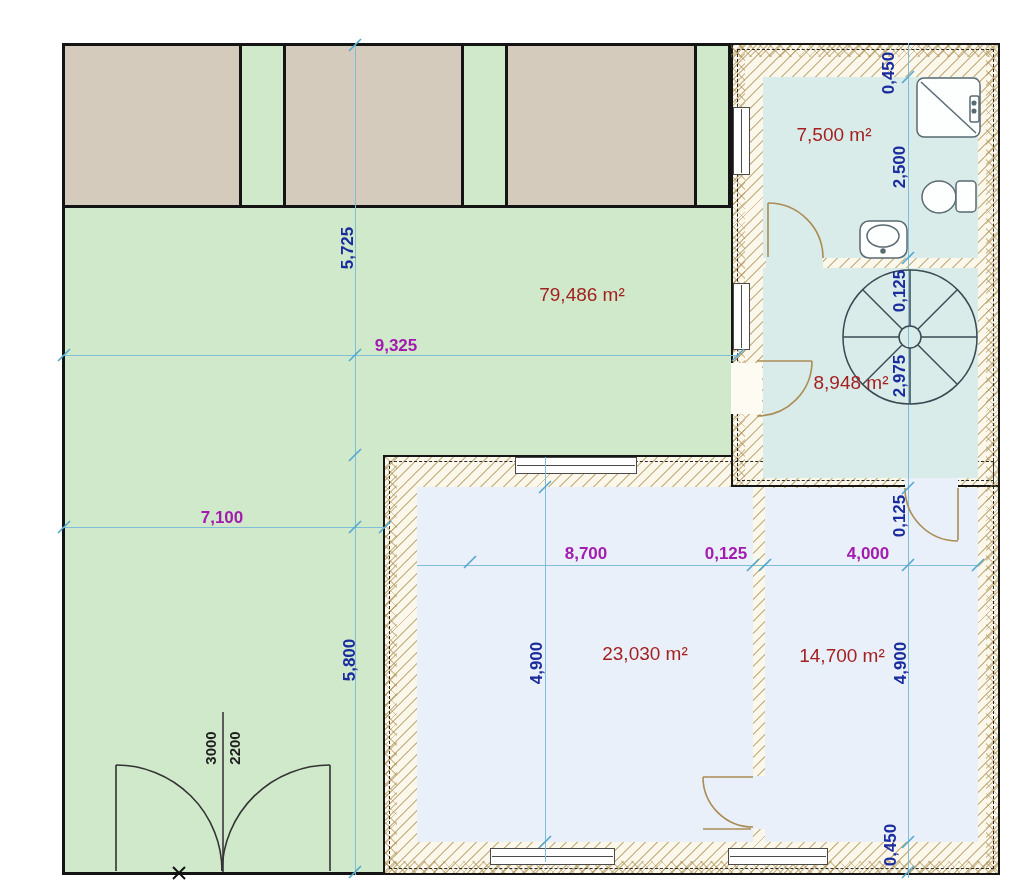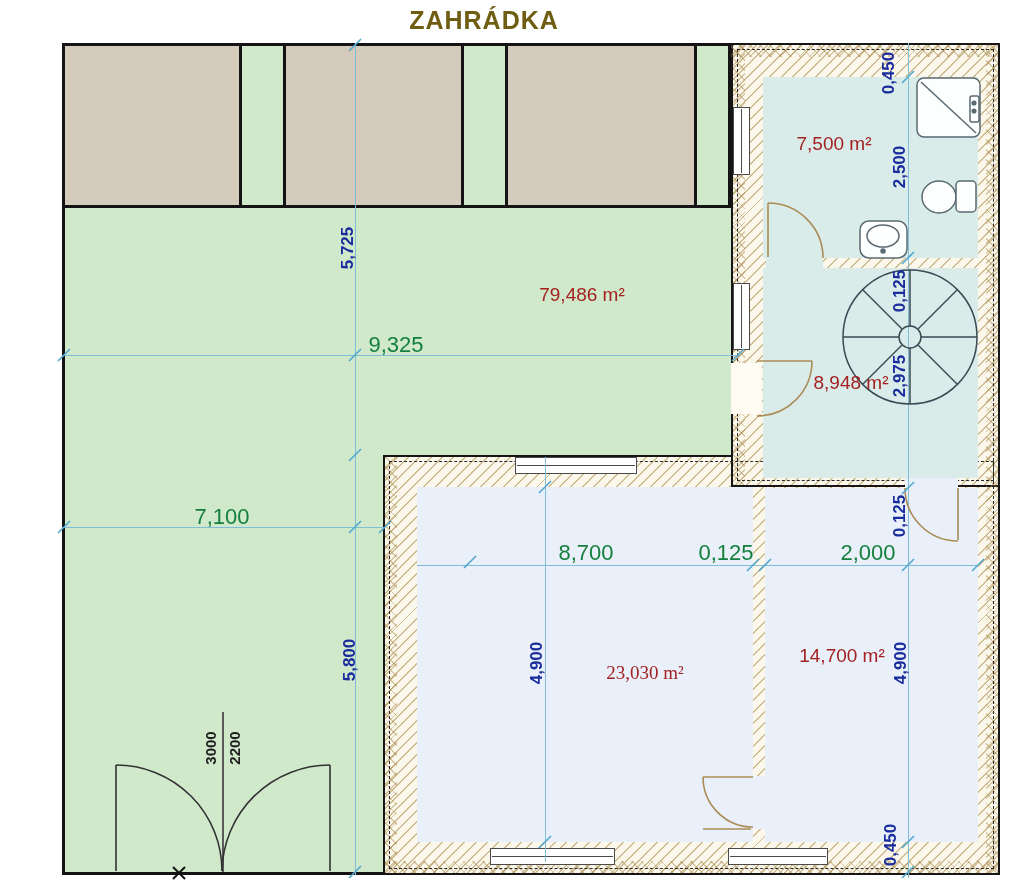--- a/index.html
+++ b/index.html
@@ -17,38 +17,37 @@
   .band{border-bottom:3px solid #141414;border-right:3px solid #141414;box-sizing:border-box;}
   .floor-teal{background:#d9ecea;}
   .floor-blue{background:#e9f0f9;}
   .patch-cream{background:#fdfbf2;}
   .dashline{border:1.6px dashed #2a2a2a;box-sizing:border-box;background:transparent;}
   .win{background:#ffffff;border:1.5px solid #4a4a4a;box-sizing:border-box;}
   .bar-h{position:absolute;left:1px;right:1px;top:50%;height:1.5px;background:#4a4a4a;margin-top:-1px;}
   .bar-v{position:absolute;top:1px;bottom:1px;left:50%;width:1.5px;background:#4a4a4a;margin-left:-1px;}
   .dline{background:#7fbdd9;}
   .gline{background:#5a5a5a;}
-  .dim{position:absolute;transform:translate(-50%,-50%);color:#15803d;font-weight:400;
-       font-size:22px;white-space:nowrap;line-height:1;}
+  .dim{position:absolute;transform:translate(-50%,-50%);color:#a21caf;font-weight:700;
+       font-size:17px;white-space:nowrap;line-height:1;}
   .dimv{position:absolute;writing-mode:vertical-rl;transform:translate(-50%,-50%) rotate(180deg);
         color:#1b2c9d;font-weight:700;font-size:17px;white-space:nowrap;line-height:1;}
   .area{position:absolute;transform:translate(-50%,-50%);color:#a32121;font-size:19px;
         white-space:nowrap;line-height:1;}
   .gatelbl{position:absolute;writing-mode:vertical-rl;transform:translate(-50%,-50%) rotate(180deg);
         color:#1d1d1d;font-weight:700;font-size:15px;white-space:nowrap;line-height:1;}
   .title{position:absolute;transform:translate(-50%,-50%);color:#6f5e12;font-weight:700;
         font-size:25px;letter-spacing:1px;white-space:nowrap;}
   svg{position:absolute;left:0;top:0;pointer-events:none;}
 </style>
 </head>
 <body>
 
 <div id="canvas">
 
-  <div class="title" style="left:484px;top:20px;">ZAHRÁDKA</div>
 
   <div class="abs plot" style="left:62px;top:43px;width:938px;height:832px;"></div>
 
   <div class="abs band" style="left:62px;top:43px;width:669px;height:165px;"></div>
   <div class="abs tan" style="left:62px;top:43px;width:180px;height:165px;"></div>
   <div class="abs tan" style="left:283px;top:43px;width:181px;height:165px;"></div>
   <div class="abs tan" style="left:505px;top:43px;width:192px;height:165px;"></div>
 
   <div class="abs hatch" style="left:383px;top:455px;width:617px;height:420px;"></div>
   <div class="abs hatch" style="left:731px;top:43px;width:269px;height:444px;"></div>
@@ -178,32 +177,32 @@
       <line x1="902" y1="83" x2="914" y2="71"></line>
         <line x1="902" y1="264" x2="914" y2="252"></line>
       <line x1="902" y1="494" x2="914" y2="482"></line>
         <line x1="902" y1="571" x2="914" y2="559"></line>
       <line x1="902" y1="848" x2="914" y2="836"></line>
         <line x1="902" y1="878" x2="914" y2="866"></line>
     </g>
   </svg>
 
   <div class="area" style="left:582px;top:294px;text-align:center;">79,486 m²</div>
-  <div class="area" style="left:834px;top:134px;margin-top:9px;">7,500 m²</div>
+  <div class="area" style="left:834px;top:134px;">7,500 m²</div>
   <div class="area" style="left:843px;top:382px;margin-left:8px;">8,948 m²</div>
-  <div class="area" style="left:645px;top:672px;font-family:Liberation Serif, serif;">23,030 m²</div>
+  <div class="area" style="left:645px;top:653px;">23,030 m²</div>
   <div class="area" style="left:842px;top:655px;">14,700 m²</div>
 
   <div class="dimv" style="left:347px;top:248px;">5,725</div>
   <div class="dim" style="left:396px;top:345px;">9,325</div>
   <div class="dim" style="left:222px;top:517px;">7,100</div>
   <div class="dimv" style="left:349px;top:660px;">5,800</div>
   <div class="dim" style="left:586px;top:553px;">8,700</div>
   <div class="dim" style="left:726px;top:553px;">0,125</div>
-  <div class="dim" style="left:868px;top:553px;">2,000</div>
+  <div class="dim" style="left:868px;top:553px;">4,000</div>
   <div class="dimv" style="left:536px;top:663px;">4,900</div>
   <div class="dimv" style="left:888px;top:73px;">0,450</div>
   <div class="dimv" style="left:899px;top:167px;">2,500</div>
   <div class="dimv" style="left:899px;top:291px;">0,125</div>
   <div class="dimv" style="left:899px;top:376px;">2,975</div>
   <div class="dimv" style="left:899px;top:516px;">0,125</div>
   <div class="dimv" style="left:900px;top:663px;">4,900</div>
   <div class="dimv" style="left:890px;top:845px;">0,450</div>
 
   <div class="gatelbl" style="left:210px;top:748px;">3000</div>

